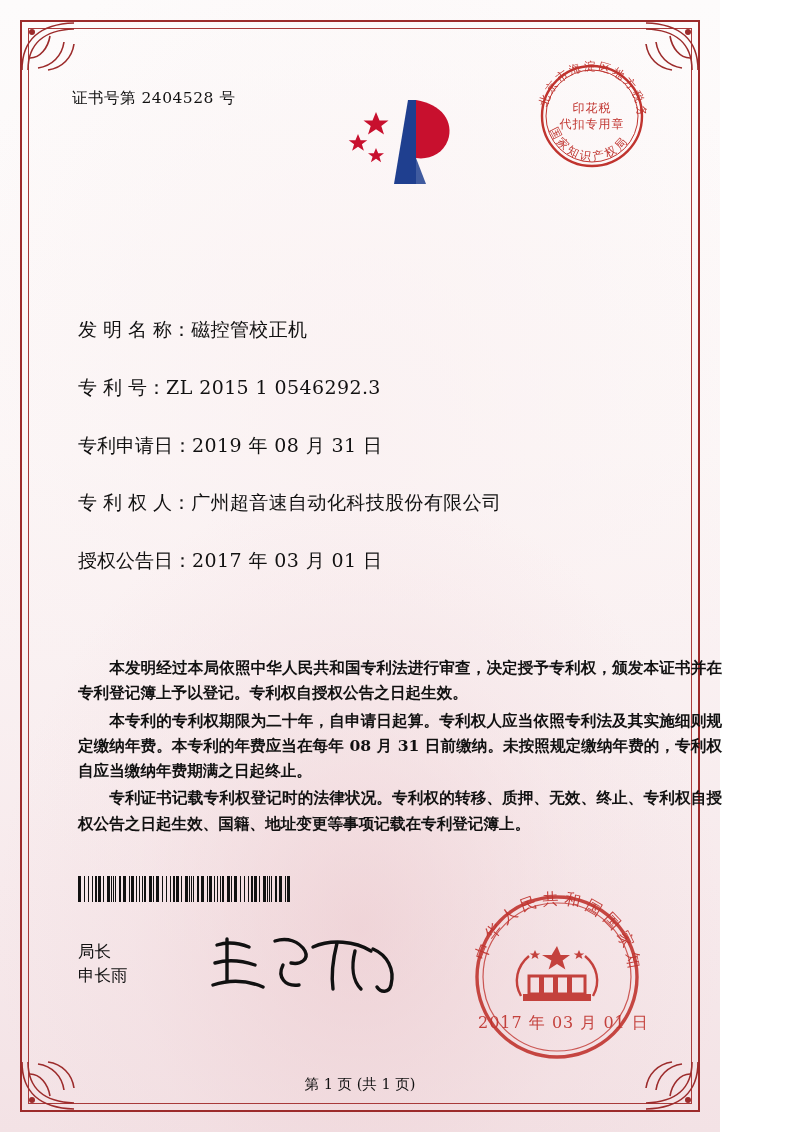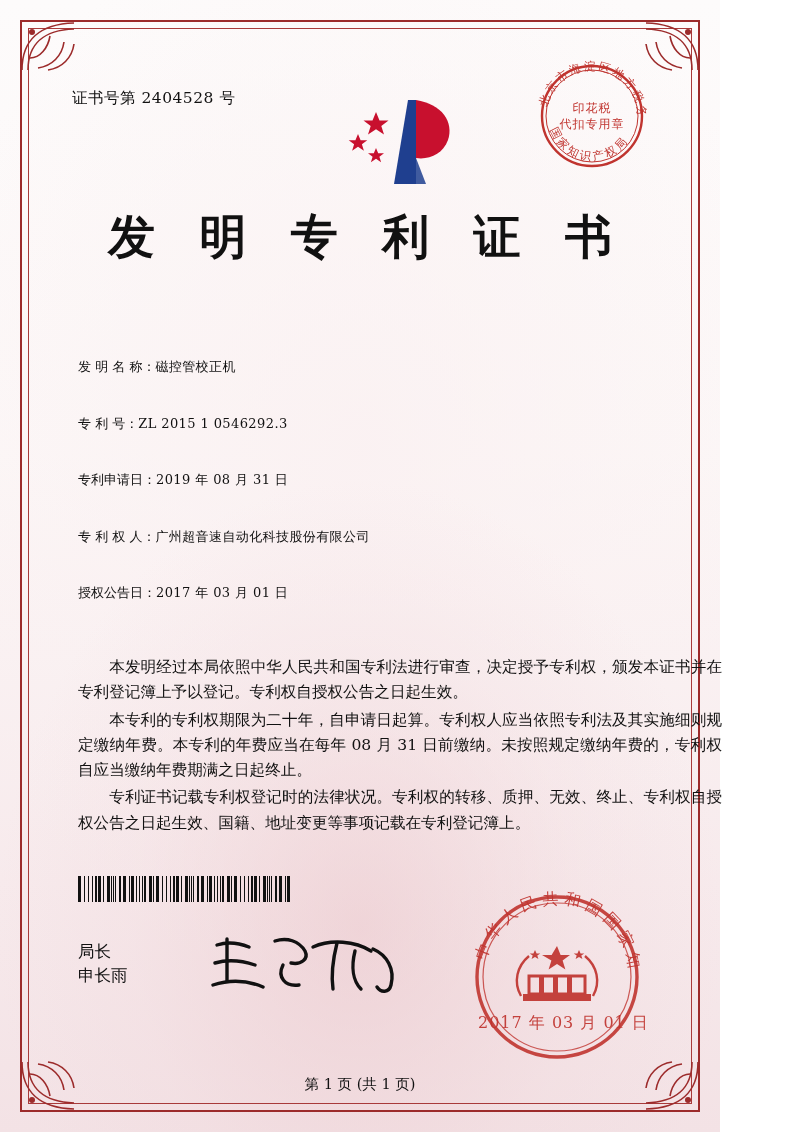--- a/index.html
+++ b/index.html
@@ -96,44 +96,44 @@
   }
 
   .fields {
     position: absolute;
     left: 78px;
     top: 318px;
     width: 650px;
     font-family: "DejaVu Serif", "Liberation Serif", serif;
   }
   .field-row {
-    font-size: 13px;
+    font-size: 19px;
     line-height: 1.2;
     margin-bottom: 35px;
     color: #111;
     white-space: nowrap;
-    margin-top: 41px;
   }
   .field-label { letter-spacing: 0px; }
   .field-value { letter-spacing: 0.4px; }
 
   .body-text {
     position: absolute;
     left: 78px;
     top: 655px;
     width: 648px;
     font-family: "DejaVu Serif", "Liberation Serif", serif;
     font-size: 15.6px;
     line-height: 1.62;
     color: #111;
     text-align: justify;
   }
   .body-text p {
     margin: 0 4px 2px 0;
     text-indent: 2em;
+    font-weight: bold;
   }
 
   
   .barcode {
     position: absolute;
     left: 78px;
     top: 876px;
     height: 26px;
     width: 216px;
   }
@@ -277,21 +277,20 @@
         <textPath href="#arcTop" startOffset="6%">北京市海淀区地方税务局</textPath>
       </text>
       <text font-family="'DejaVu Serif', serif" font-size="11.5" fill="#c0342f" letter-spacing="2.6">
         <textPath href="#arcBottom" startOffset="10%">国家知识产权局</textPath>
       </text>
       <text x="64" y="60" text-anchor="middle" font-family="'DejaVu Serif', serif" font-size="12" fill="#c0342f" letter-spacing="1">印花税</text>
       <text x="64" y="76" text-anchor="middle" font-family="'DejaVu Serif', serif" font-size="12" fill="#c0342f" letter-spacing="1">代扣专用章</text>
     </svg>
   </div>
 
-  <div class="title">发 明 专 利 证 书</div>
 
   <div class="fields">
     <div class="field-row">
       <span class="field-label">发 明 名 称：</span><span class="field-value">磁控管校正机</span>
     </div>
     <div class="field-row">
       <span class="field-label">专 利 号：</span><span class="field-value">ZL 2015 1 0546292.3</span>
     </div>
     <div class="field-row">
       <span class="field-label">专利申请日：</span><span class="field-value">2019 年 08 月 31 日</span>

